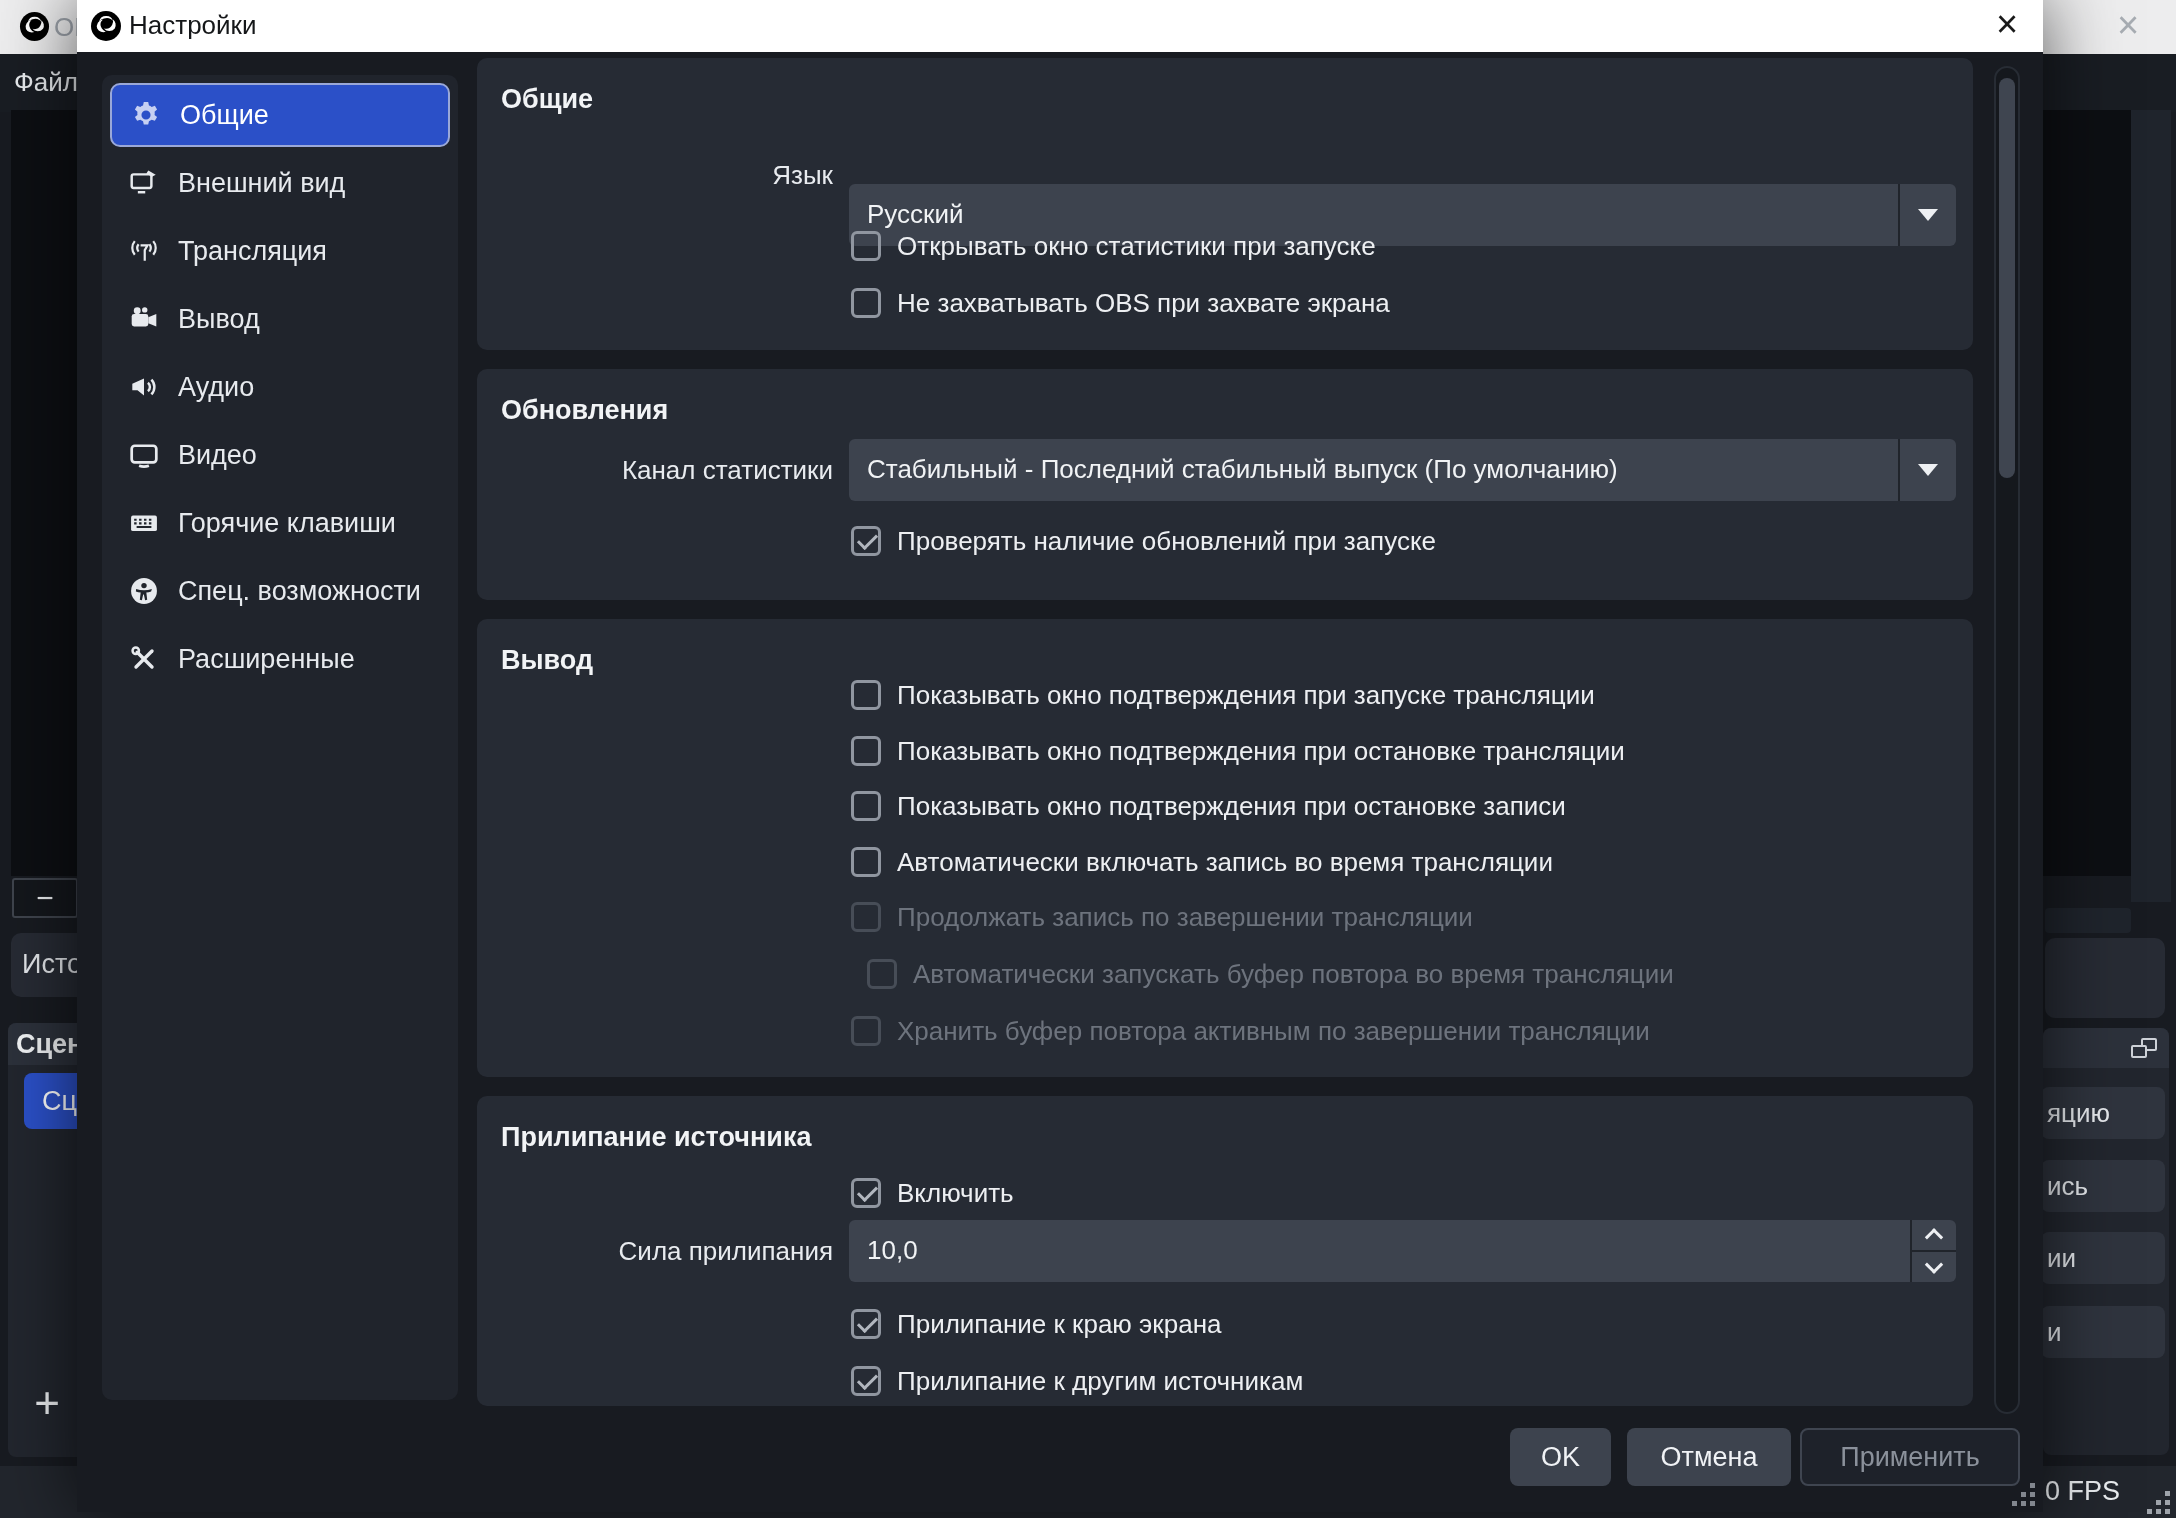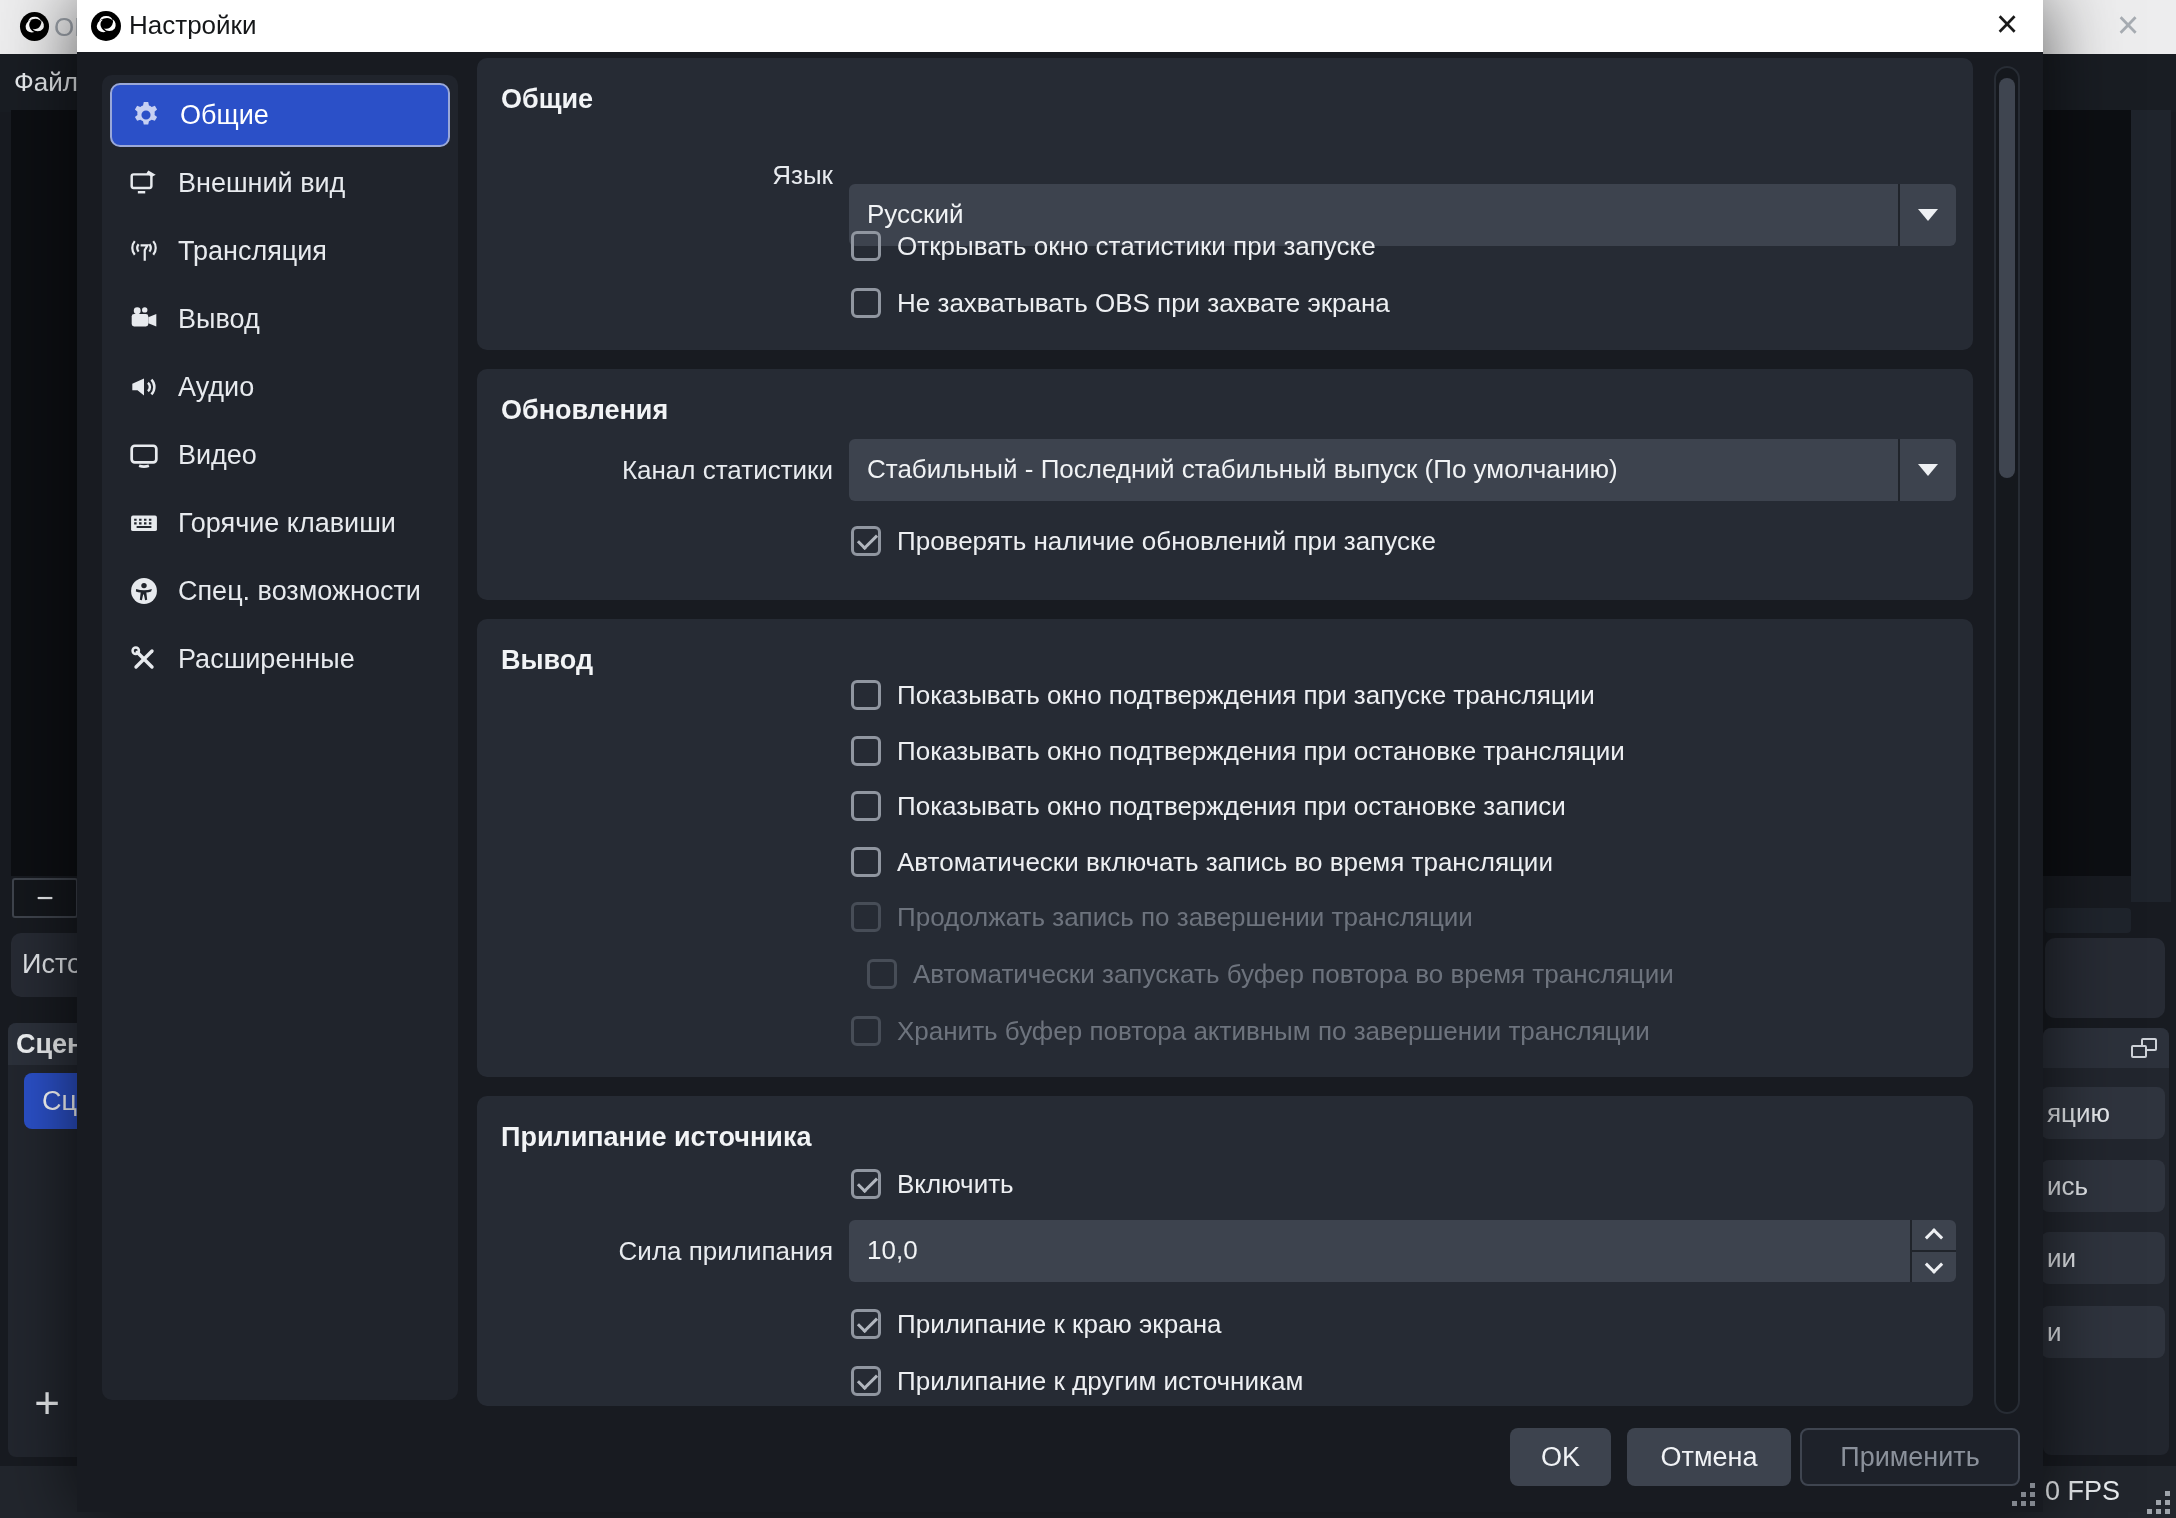--- a/index.html
+++ b/index.html
@@ -334,21 +334,21 @@
         <span class="cb-label">Автоматически запускать буфер повтора во время трансляции</span>
       </div>
       <div class="cb-row disabled" style="top:395px;align-items:center;">
         <span class="cb"></span>
         <span class="cb-label">Хранить буфер повтора активным по завершении трансляции</span>
       </div>
     </div>
 
     <div class="card" style="top:1096px; height:310px;">
       <div class="card-header">Прилипание источника</div>
-      <div class="cb-row checked" style="top:71px;">
+      <div class="cb-row checked" style="top:80px;">
         <span class="cb"></span>
         <span class="cb-label">Включить</span>
       </div>
       <span class="row-label" style="top:124px; line-height:62px;">Сила прилипания</span>
       <div class="spin" style="top:124px;">
         <span class="spin-value">10,0</span>
         <span class="spin-btns">
           <span class="spin-up">
               <i class="chev"></i>
             </span>

